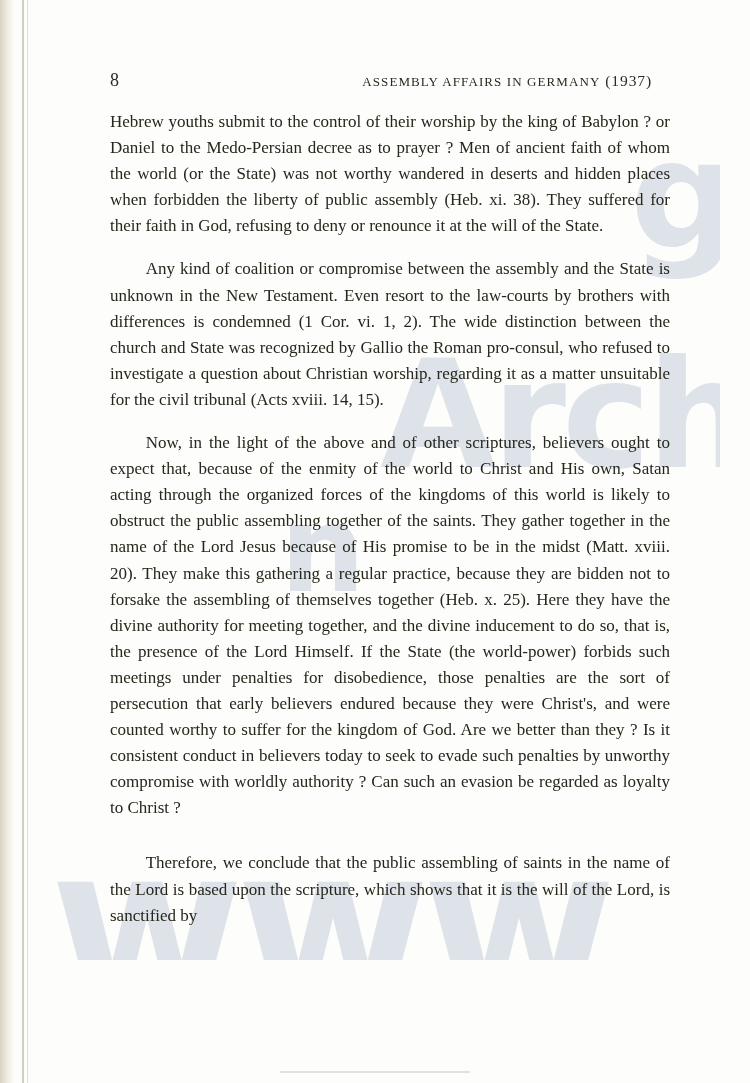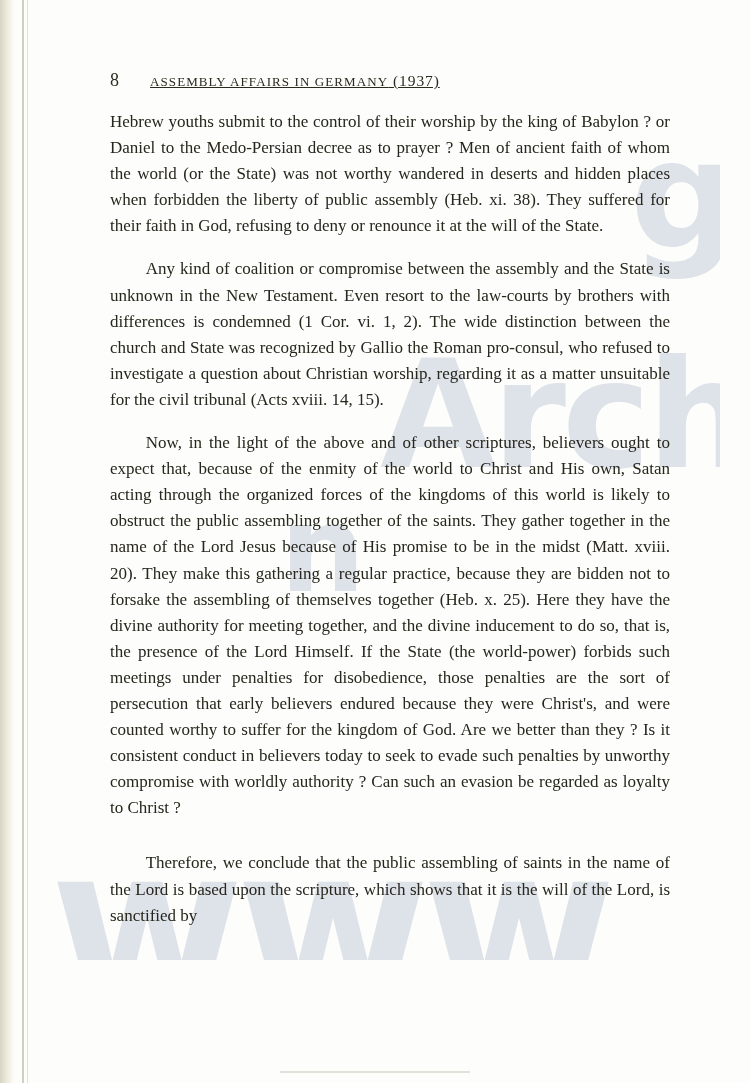--- a/index.html
+++ b/index.html
@@ -85,28 +85,27 @@
     align-items: baseline;
     margin-bottom: 18px;
   }
   .folio {
     font-size: 18px;
     color: #2a2a1f;
     width: 40px;
   }
   .head-title {
     flex: 1;
-    text-align: left;
+    text-align: right;
     font-size: 15.5px;
     letter-spacing: 0.9px;
     color: #2a2a1f;
     font-variant: small-caps;
     text-transform: lowercase;
     padding-right: 18px;
-    text-decoration: underline;
   }
   .head-title .caps {
     text-transform: uppercase;
     font-size: 13px;
     letter-spacing: 1.1px;
   }
   .head-year { text-transform: none; }
 
   p.para {
     margin: 0 0 17px 0;

